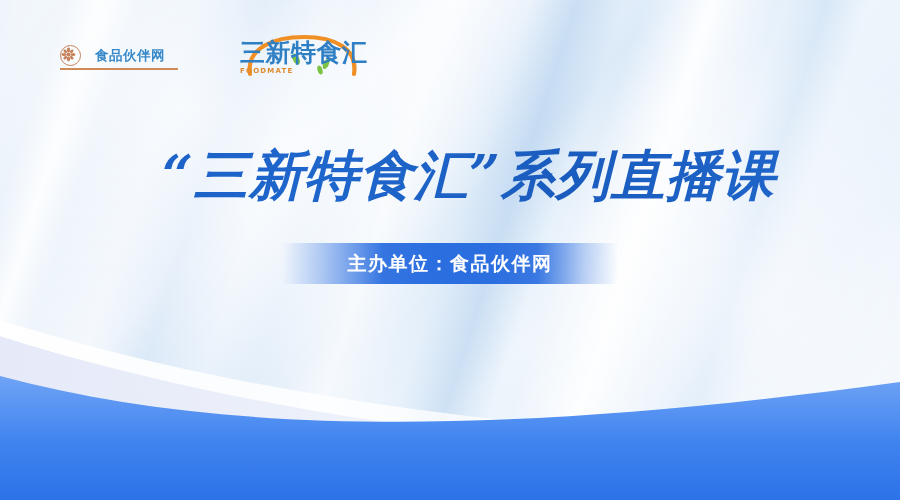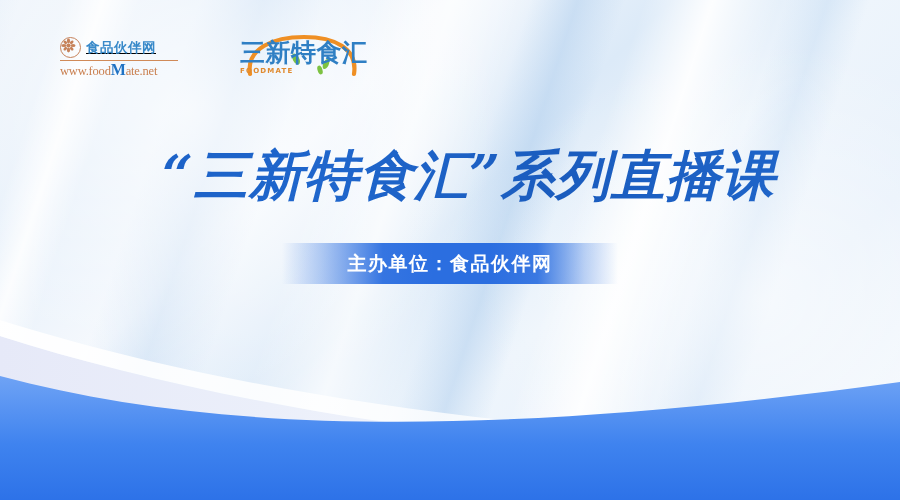--- a/index.html
+++ b/index.html
@@ -71,21 +71,21 @@
   .logo-bar {
     position: absolute;
     left: 60px;
     top: 34px;
     display: flex;
     align-items: center;
     gap: 14px;
   }
 
   .fm-logo { display: flex; flex-direction: column; width: 118px; }
-  .fm-top { display: flex; align-items: center; gap: 5px; text-decoration: underline; }
+  .fm-top { display: flex; align-items: center; gap: 14px; }
   .fm-mark {
     width: 19px; height: 19px;
     border: 1.6px solid #c6825a;
     border-radius: 50%;
     position: relative;
     flex: 0 0 auto;
   }
   .fm-cn {
     font-family: "DejaVu Sans", sans-serif;
     font-size: 13.5px;
@@ -217,21 +217,20 @@
               <ellipse cx="6.6" cy="6.6" rx="2.2" ry="1.5" transform="rotate(45 6.6 6.6)"></ellipse>
               <ellipse cx="13.4" cy="13.4" rx="2.2" ry="1.5" transform="rotate(45 13.4 13.4)"></ellipse>
               <ellipse cx="13.4" cy="6.6" rx="2.2" ry="1.5" transform="rotate(-45 13.4 6.6)"></ellipse>
               <ellipse cx="6.6" cy="13.4" rx="2.2" ry="1.5" transform="rotate(-45 6.6 13.4)"></ellipse>
             </g>
           </svg>
         </span>
         <span class="fm-cn">食品伙伴网</span>
       </div>
       <div class="fm-rule"></div>
-      <div class="fm-url"><span>www.food</span><span class="m">M</span><span>ate.net</span></div>
     </div>
 
     <div class="sx-logo">
       <svg width="122" height="48" viewBox="0 0 122 48" style="position:absolute;left:0;top:0">
         <path d="M10 40 C 6 14, 34 3, 64 3 C 94 3, 118 14, 114 40" fill="none" stroke="#ef8f24" stroke-width="4.2" stroke-linecap="round"></path>
         <g fill="#7dc242">
           <ellipse cx="56" cy="25" rx="3.2" ry="6" transform="rotate(-28 56 25)"></ellipse>
           <ellipse cx="86" cy="30" rx="2.8" ry="5.4" transform="rotate(24 86 30)"></ellipse>
           <ellipse cx="80" cy="36" rx="2.4" ry="4.6" transform="rotate(-18 80 36)"></ellipse>
         </g>

